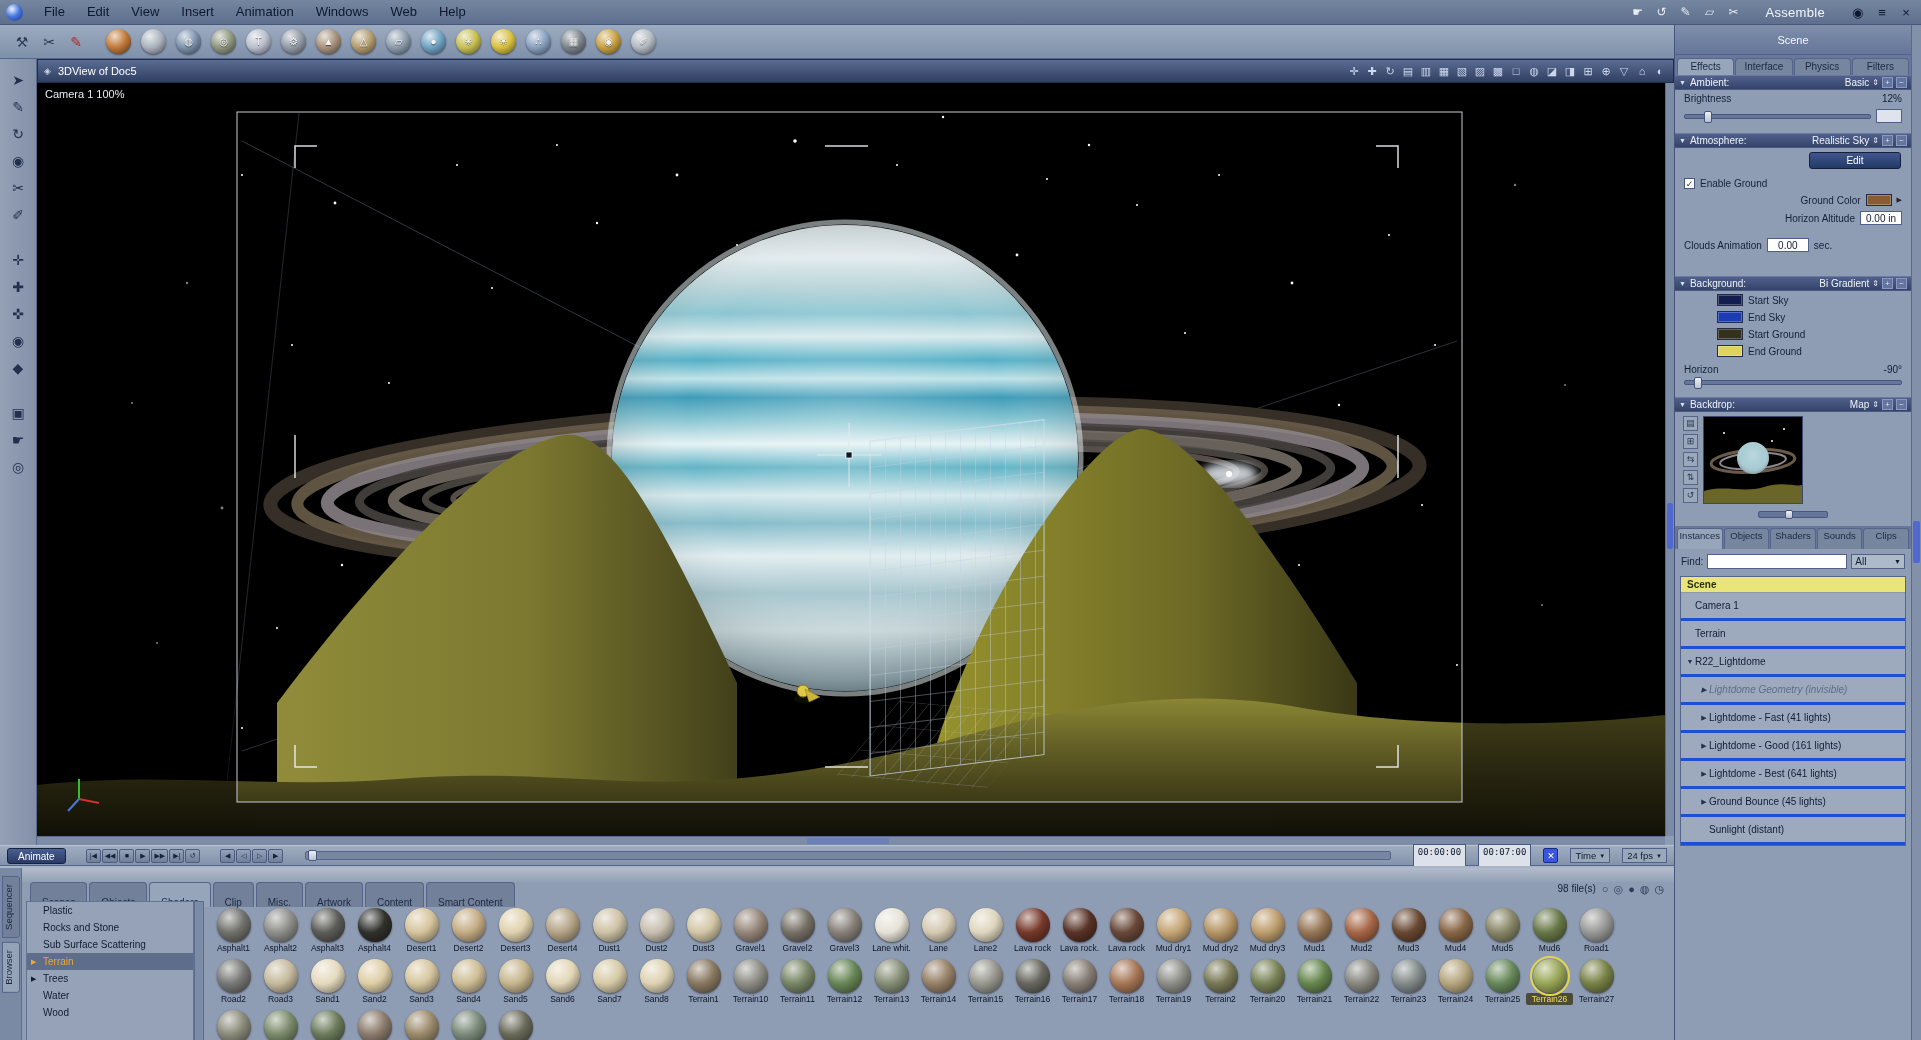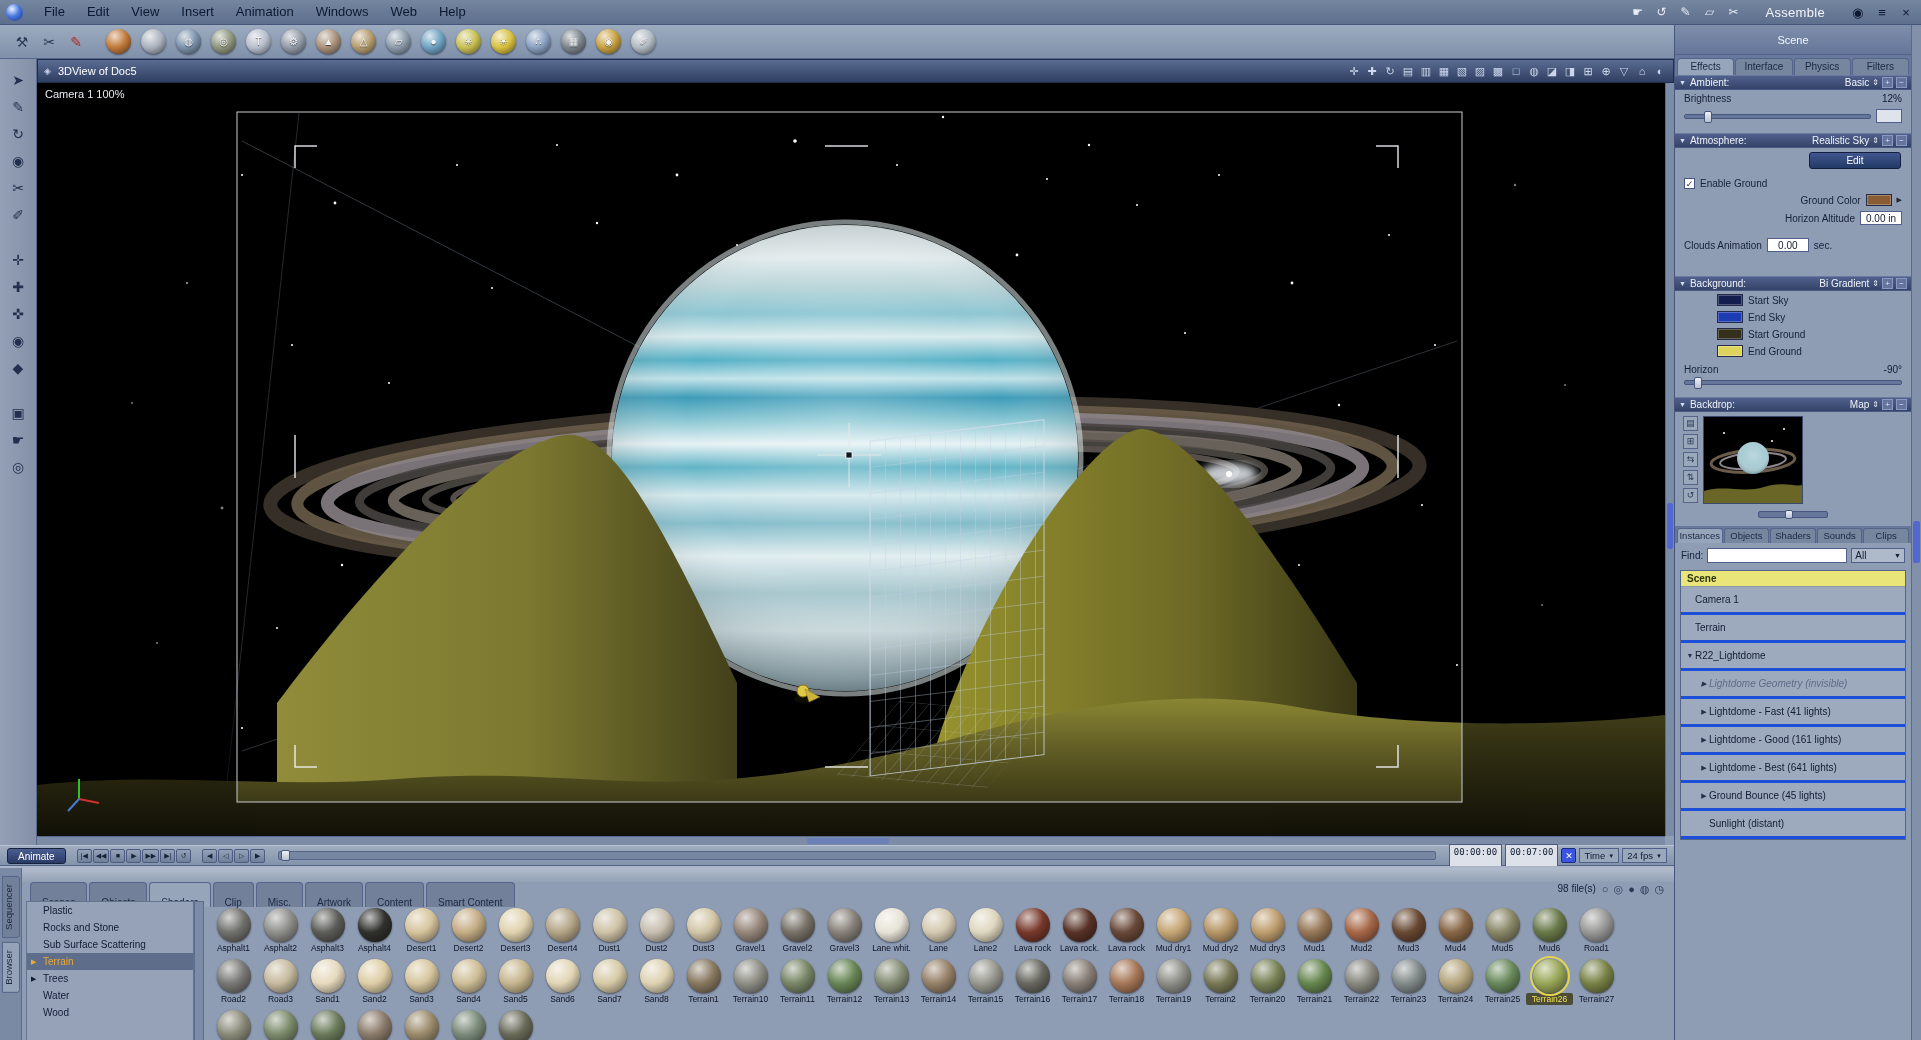--- a/index.html
+++ b/index.html
@@ -57,37 +57,37 @@
 .btn-edit{margin:4px 10px 2px auto;width:92px;height:17px;background:linear-gradient(#41568e,#223а66);background:linear-gradient(#41568e,#223a66);border:1px solid #141f3e;border-radius:3px;color:#fff;text-align:center;line-height:16px}
 .cb{width:11px;height:11px;background:#fff;border:1px solid #46567e;font-size:9px;line-height:10px;text-align:center;color:#16305e}
 .sw{width:26px;height:12px;border:1px solid #222c48;box-shadow:inset 0 0 0 1px rgba(255,255,255,.25)}
 .swarrow{font-size:7px;color:#223}
 .backdrop-body{display:flex;padding:4px 8px;gap:5px}
 .bd-icons{display:flex;flex-direction:column;gap:3px}
 .bd-ic{width:15px;height:15px;border:1px solid #54648a;background:#9aa8bc;font-size:9px;line-height:13px;text-align:center;color:#2a3854}
 .bd-thumb{width:100px;height:88px;background:#000;border:1px solid #3a4a6e}
 .bd-slider{width:70px;height:7px;background:#66769a;border:1px solid #46567e;border-radius:2px;margin:3px auto 0;position:relative}
 .bd-slider .sthumb{top:-2px;height:9px;left:26px}
-.rtabs2{display:flex;height:17px;background:#68789c;margin-top:8px;padding:2px 2px 0;gap:1px}
+.rtabs2{display:flex;height:23px;background:#68789c;margin-top:8px;padding:2px 2px 0;gap:1px}
 .rtab2{flex:1;text-align:center;font-size:9.5px;line-height:14px;background:#76869e;border:1px solid #54648a;border-bottom:none;border-radius:3px 3px 0 0;color:#1c2842}
 .rtab2.active{background:#97a5ba}
 .findrow{display:flex;align-items:center;gap:4px;padding:5px 6px}
 .find-input{flex:1;height:15px;background:#fff;border:1px solid #50608a;font-size:10px;padding:0 3px;font-family:"Liberation Sans",sans-serif}
 .all-dd{width:58px;height:15px;background:#aeb9ca;border:1px solid #50608a;display:flex;align-items:center;padding:0 3px;gap:2px}
 .all-dd .dda{margin-left:auto;font-size:7px}
 .stree{margin:2px 5px;background:#9daabd;border:1px solid #54648a}
 .stree-hdr{height:16px;background:#e9e578;color:#2c3208;font-weight:bold;padding-left:6px;line-height:16px;border-bottom:1px solid #8c99ad}
 .trow{height:28px;line-height:15px;border-bottom:3px solid #1d4ed8;display:flex;align-items:center;color:#121c34}
 .trow .tri{width:10px;text-align:center;font-size:7px;color:#24304c}
 .trow.dim{color:#5e6c86;font-style:italic}
 
 .rwin-scroll{position:absolute;left:1911px;top:25px;width:10px;height:1015px;background:#8291a9;border-left:1px solid #5a6a8a}
 .rwin-scroll .thumbv{position:absolute;left:1px;top:496px;width:7px;height:42px;background:#5068d0;border-radius:2px}
 
-.timeline{position:absolute;left:0;top:845px;width:1674px;height:21px;background:linear-gradient(#a0adc0,#8393ab);border-top:1px solid #b9c3d3;border-bottom:1px solid #54648a;display:flex;align-items:center;gap:3px;padding:0 7px}
+.timeline{position:absolute;left:0;top:845px;width:1674px;height:21px;background:linear-gradient(#a0adc0,#8393ab);border-top:1px solid #b9c3d3;border-bottom:1px solid #54648a;display:flex;align-items:center;gap:12px;padding:0 7px}
 .animate-btn{background:linear-gradient(#4a5e92,#2a3a66);color:#fff;font-size:10px;padding:0 10px;height:16px;line-height:15px;border:1px solid #16223e;border-radius:3px}
 .t-group{display:flex;gap:1px;margin-left:8px}
 .t-btn{height:14px;min-width:15px;background:linear-gradient(#94a2b8,#71809a);border:1px solid #4c5c80;border-radius:2px;font-size:7px;color:#16213a;display:flex;align-items:center;justify-content:center;padding:0 2px}
 .t-track{flex:1;height:9px;background:#7787a2;border:1px solid #54648a;border-radius:2px;position:relative;margin:0 10px}
 .t-track .tthumb{position:absolute;left:2px;top:-2px;width:9px;height:11px;background:linear-gradient(#eef1f6,#b9c2d2);border:1px solid #46567e;border-radius:2px}
 .t-timecode{background:#dde2ea;border:1px solid #4a5a7e;font-family:"DejaVu Sans Mono",monospace;font-size:9px;padding:0 4px;height:24px;line-height:14px;color:#101a30}
 .t-x{width:15px;height:15px;background:#3a56e0;color:#fff;font-size:9px;text-align:center;line-height:14px;border:1px solid #1a2c80;border-radius:2px}
 .t-dd{height:15px;background:#9aa8bc;border:1px solid #50608a;display:flex;align-items:center;gap:3px;padding:0 4px;font-size:9.5px}
 .t-dd .dda{font-size:6px}
 

